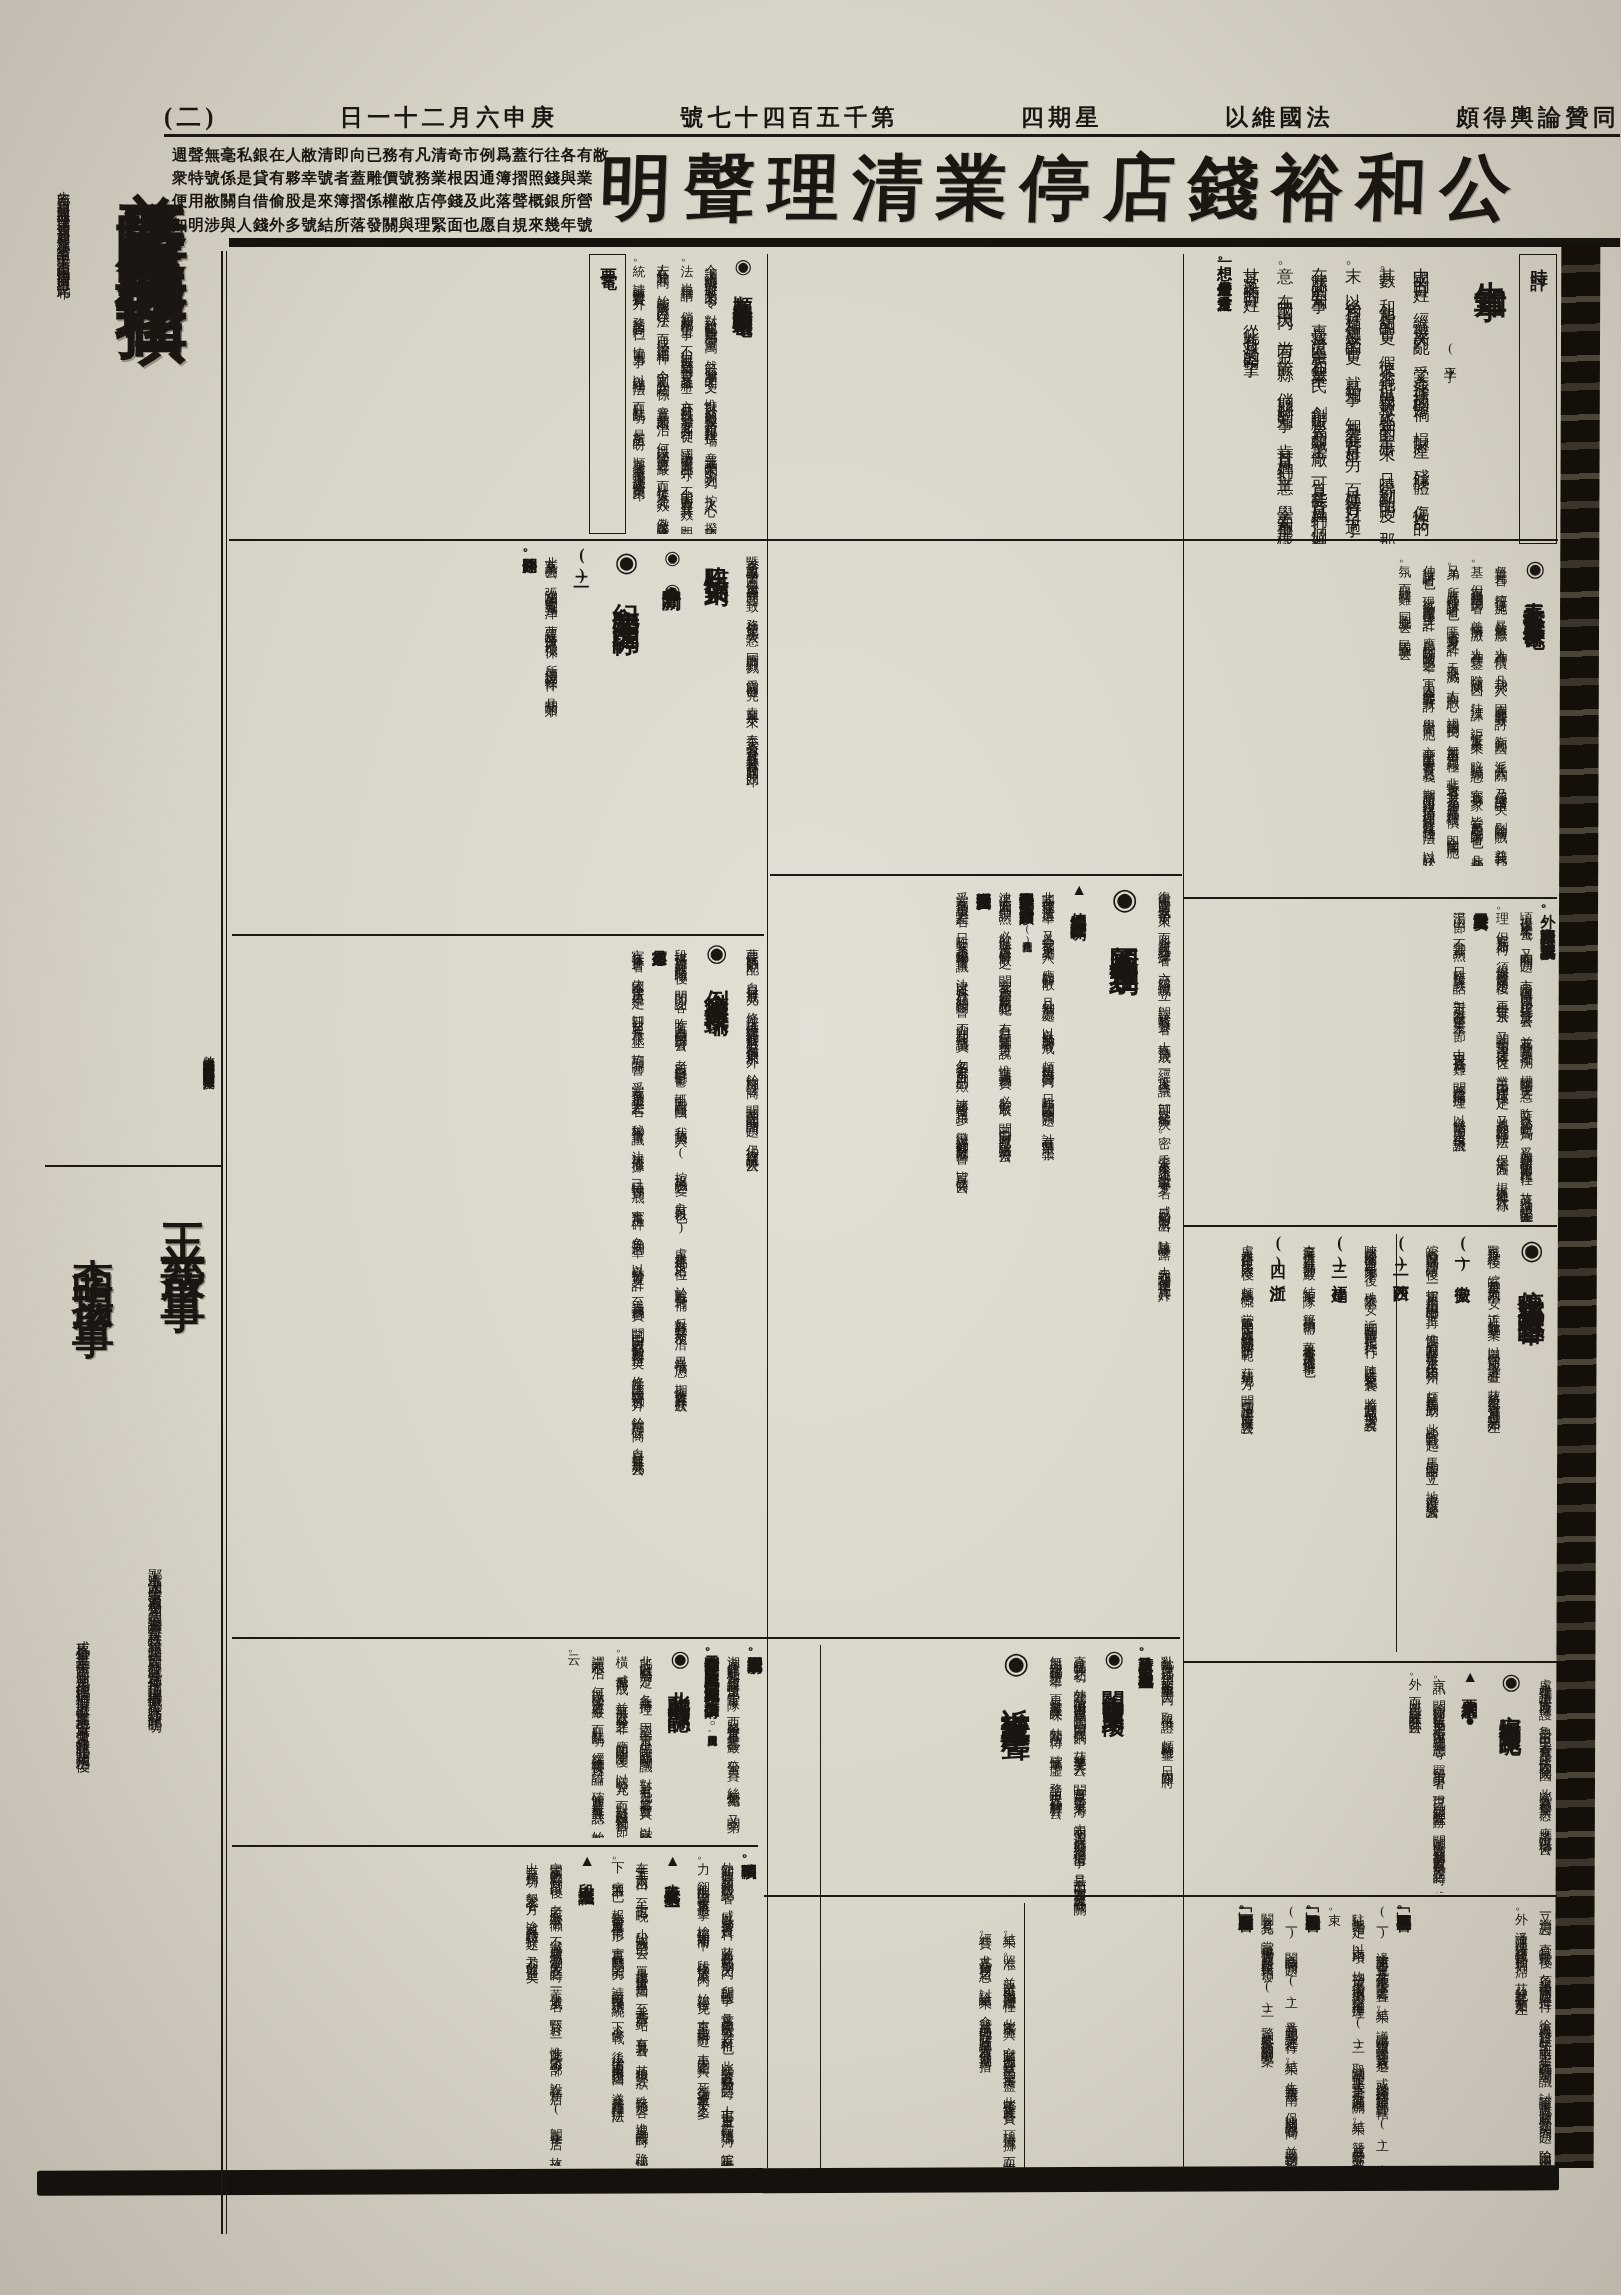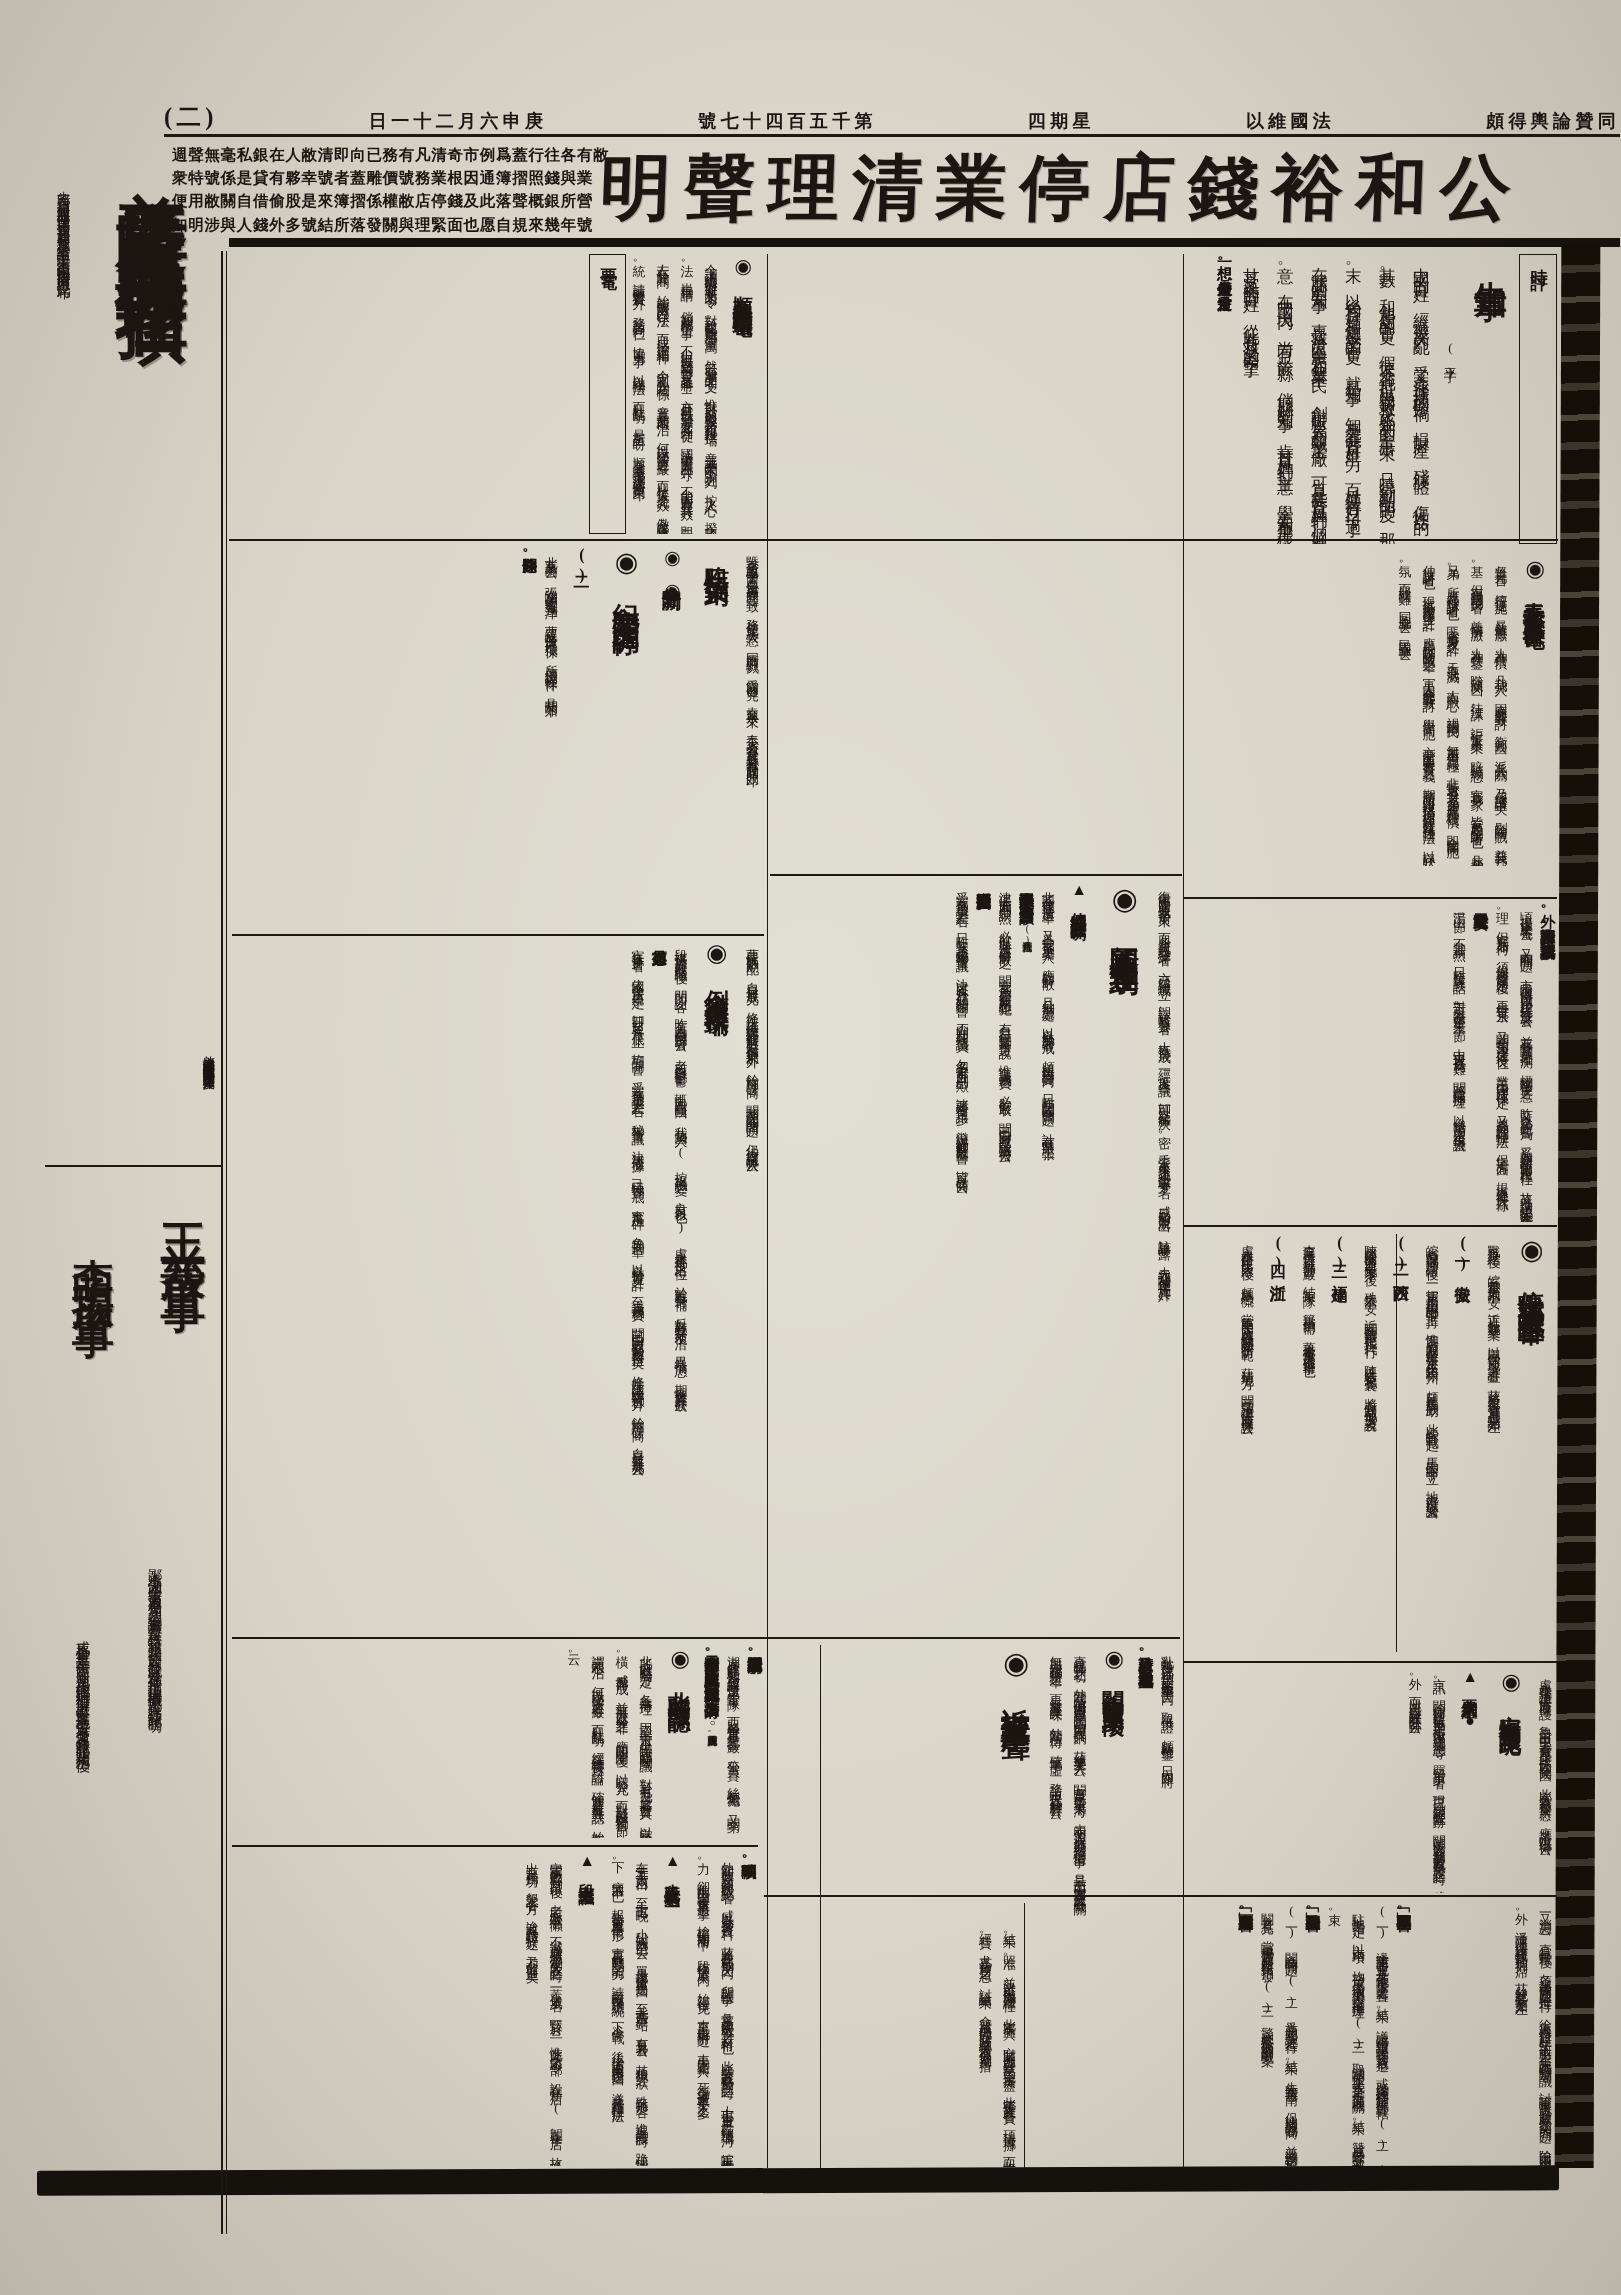--- a/index.html
+++ b/index.html
@@ -14,21 +14,21 @@
   
   .rule{position:absolute;background:#1d1813;}
   .thick{background:#16120d;}
   .edge-strip{position:absolute;left:1558px;top:244px;width:39px;height:1924px;
     background:repeating-linear-gradient(178deg,#141009 0 21.6px,#3a342a 21.6px 29px,#141009 29px 53px,#4a4338 53px 59px);
     transform:rotate(.2deg);}
   .bottom-bar{position:absolute;left:37px;top:2168px;width:1522px;height:24.5px;background:#15110c;transform:rotate(-.2deg);border-radius:2.9px;}
   
   .masthead-row{position:absolute;left:164px;top:61px;width:1456px;height:72px;
     display:flex;flex-direction:row-reverse;justify-content:space-between;align-items:flex-end;}
-  .masthead-row .hitem{font-size:18px;letter-spacing:4.3px;font-weight:bold;white-space:nowrap;}
+  .masthead-row .hitem{font-size:23px;letter-spacing:4.3px;font-weight:bold;white-space:nowrap;}
   .masthead-row .paper{font-size:42px;letter-spacing:40px;font-weight:bold;padding-left:40px;}
   .masthead-row .pagenum{font-size:24.5px;}
   
   .big-title{position:absolute;left:569px;top:141px;width:986px;height:95px;
     font-size:71px;font-weight:bold;letter-spacing:13px;white-space:nowrap;
     display:flex;align-items:center;justify-content:center;
     transform:skewX(-2deg);text-shadow:1.4px 1.4px 0 rgba(20,15,8,.25);}
   .notice{position:absolute;left:172px;top:144px;width:395px;height:92px;
     display:flex;flex-direction:column;justify-content:space-between;}
   .notice div{font-size:15.5px;font-weight:bold;letter-spacing:0.7px;line-height:22.3px;white-space:nowrap;}

